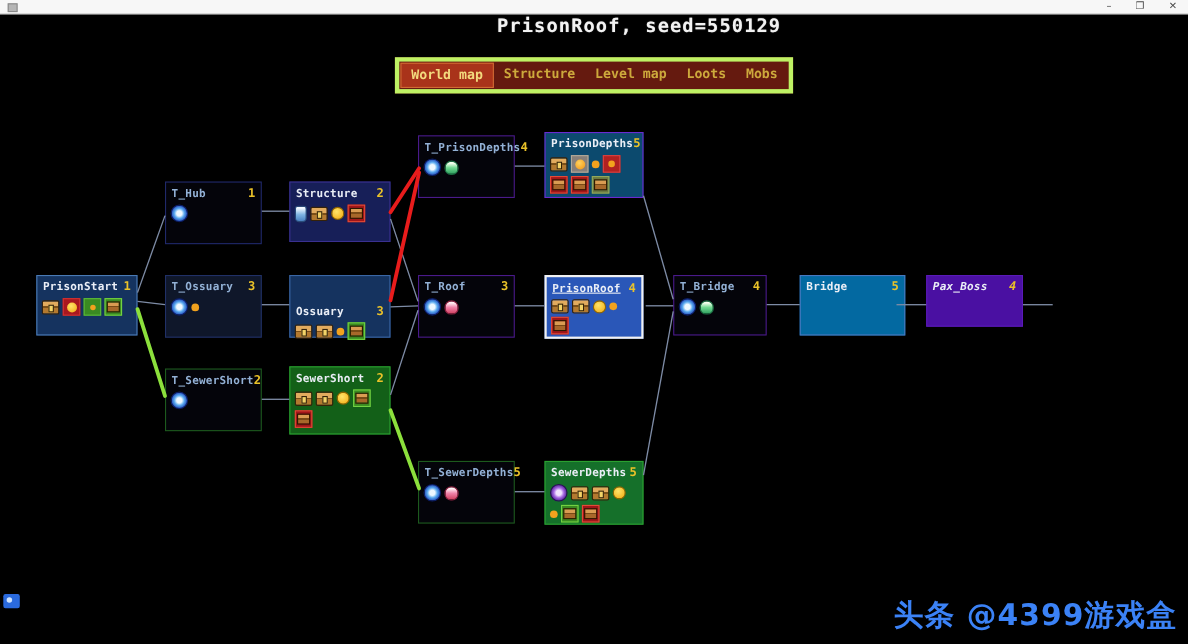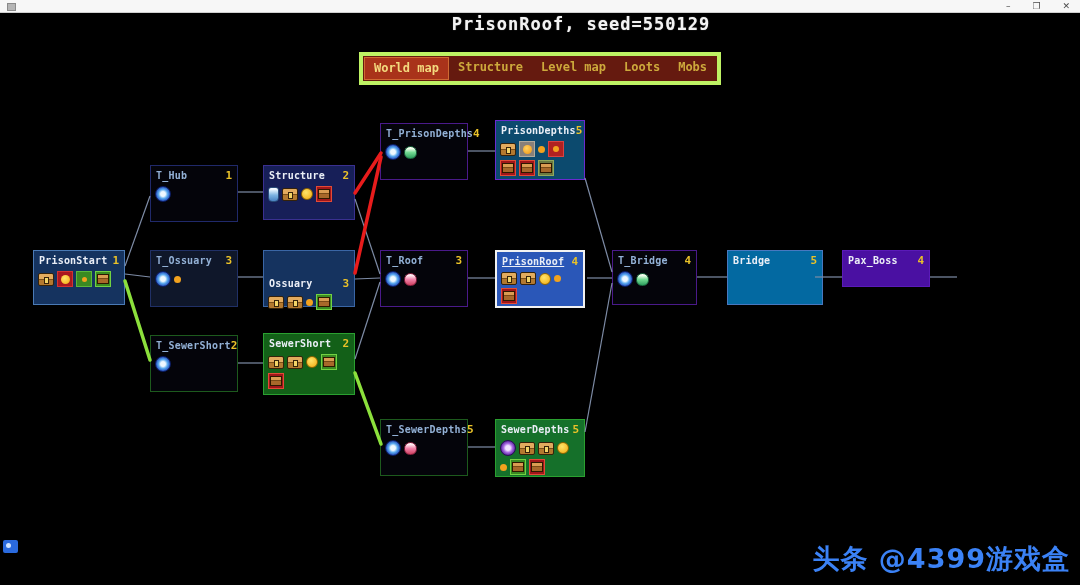--- a/index.html
+++ b/index.html
@@ -288,21 +288,21 @@
           <span class="ic potion-green-icon"></span>
         </div>
       </div>
       <div class="node" style="left: 727px; top: 250px; width: 96px; height: 55px; background: #0369a1; border-color: rgb(72, 120, 192);">
         <div class="node-head">
           <span class="node-title" style="color: rgb(234, 238, 246);">Bridge</span>
           <span class="node-num">5</span>
         </div>
         <div class="node-icons"></div>
       </div>
-      <div class="node" style="left: 842px; top: 250px; width: 88px; height: 37px; background: rgb(74, 16, 162); border-color: rgb(90, 26, 184);">
+      <div class="node" style="left: 842px; top: 250px; width: 88px; height: 47px; background: rgb(74, 16, 162); border-color: rgb(90, 26, 184); font-style: italic;">
         <div class="node-head">
           <span class="node-title" style="color: rgb(234, 238, 246);">Pax_Boss</span>
           <span class="node-num">4</span>
         </div>
         <div class="node-icons"></div>
       </div>
     </div>
 
   <svg id="edge-svg" viewBox="0 0 1080 585" xmlns="http://www.w3.org/2000/svg">
       <line x1="125" y1="266" x2="150" y2="196" class="normal"></line>

